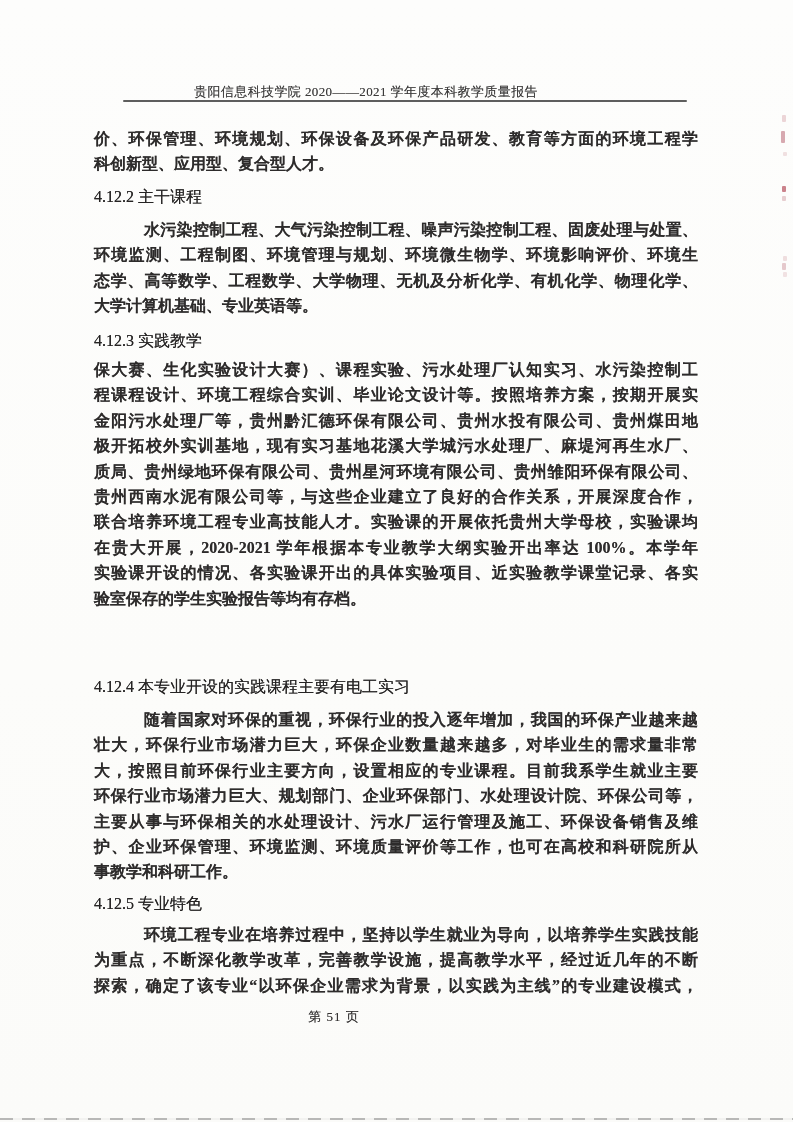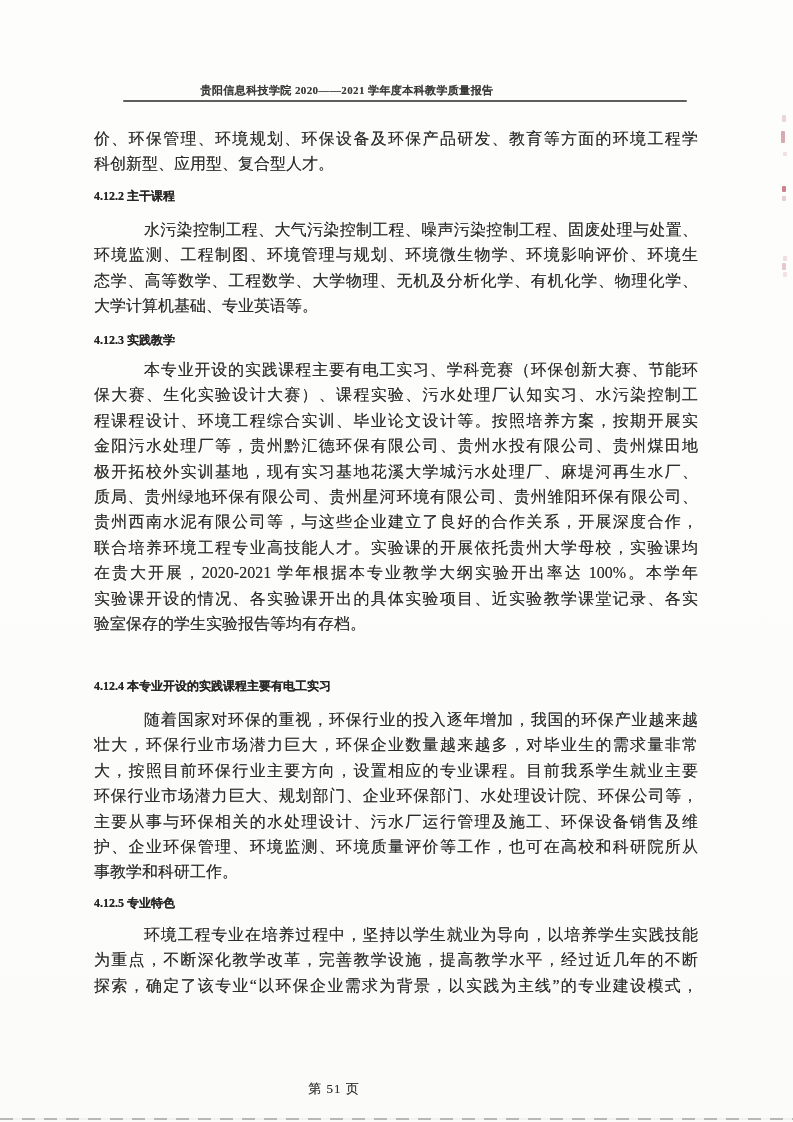--- a/index.html
+++ b/index.html
@@ -17,25 +17,25 @@
   .page {
     position: absolute;
     inset: 0;
     background: linear-gradient(180deg, #fdfdfc 0%, #fcfcfa 60%, #fbfbf9 100%);
   }
 
   
   .header-title {
     position: absolute;
     top: 83px;
-    left: 347px;
+    left: 366px;
     transform: translateX(-50%);
     white-space: nowrap;
-    font-size: 11px;
-    font-weight: 700;
+    font-size: 13px;
+    font-weight: 400;
     letter-spacing: 0.4px;
     color: #3b3a3a;
     text-shadow: 0 0 0.5px rgba(60,60,60,0.55);
   }
   .header-rule {
     position: absolute;
     top: 100px;
     left: 123px;
     width: 564px;
     height: 2px;
@@ -58,42 +58,43 @@
   .block-1 { top: 184px; }
   .block-2 { top: 217px; }
   .block-3 { top: 328px; }
   .block-4 { top: 357px; }
   .block-5 { top: 674px; }
   .block-6 { top: 707px; }
   .block-7 { top: 891px; }
   .block-8 { top: 922px; }
 
   .heading {
-    font-weight: 700;
-    font-size: 12px;
+    font-weight: 400;
+    font-size: 16px;
     line-height: 25px;
     color: #262424;
     text-shadow: 0 0 0.5px rgba(35,35,35,0.8);
     white-space: nowrap;
   }
   .line {
     line-height: 25.4px;
     height: 25.4px;
     text-align: justify;
     text-align-last: justify;
     white-space: nowrap;
     overflow: visible;
+    font-weight: bold;
   }
   .line.indent { text-indent: 50px; }
   .line.para-end { text-align-last: left; }
 
   
   .footer-page {
     position: absolute;
-    top: 1080px;
+    top: 1008px;
     left: 334px;
     transform: translateX(-50%);
     font-size: 13px;
     letter-spacing: 1px;
     color: #343232;
     white-space: nowrap;
     text-shadow: 0 0 0.4px rgba(50,50,50,0.55);
     font-family: Liberation Serif, serif;
   }
 
@@ -132,21 +133,20 @@
       </div>
       <div class="block block-1 heading">4.12.2 主干课程</div>
       <div class="block block-2 paragraph">
         <div class="line indent">水污染控制工程、大气污染控制工程、噪声污染控制工程、固废处理与处置、</div>
         <div class="line">环境监测、工程制图、环境管理与规划、环境微生物学、环境影响评价、环境生</div>
         <div class="line">态学、高等数学、工程数学、大学物理、无机及分析化学、有机化学、物理化学、</div>
         <div class="line para-end">大学计算机基础、专业英语等。</div>
       </div>
       <div class="block block-3 heading">4.12.3 实践教学</div>
       <div class="block block-4 paragraph">
-        <div class="line indent">本专业开设的实践课程主要有电工实习、学科竞赛（环保创新大赛、节能环</div>
         <div class="line">保大赛、生化实验设计大赛）、课程实验、污水处理厂认知实习、水污染控制工</div>
         <div class="line">程课程设计、环境工程综合实训、毕业论文设计等。按照培养方案，按期开展实</div>
         <div class="line">金阳污水处理厂等，贵州黔汇德环保有限公司、贵州水投有限公司、贵州煤田地</div>
         <div class="line">极开拓校外实训基地，现有实习基地花溪大学城污水处理厂、麻堤河再生水厂、</div>
         <div class="line">质局、贵州绿地环保有限公司、贵州星河环境有限公司、贵州雏阳环保有限公司、</div>
         <div class="line">贵州西南水泥有限公司等，与这些企业建立了良好的合作关系，开展深度合作，</div>
         <div class="line">联合培养环境工程专业高技能人才。实验课的开展依托贵州大学母校，实验课均</div>
         <div class="line">在贵大开展，2020-2021 学年根据本专业教学大纲实验开出率达 100%。本学年</div>
         <div class="line">实验课开设的情况、各实验课开出的具体实验项目、近实验教学课堂记录、各实</div>
         <div class="line para-end">验室保存的学生实验报告等均有存档。</div>

